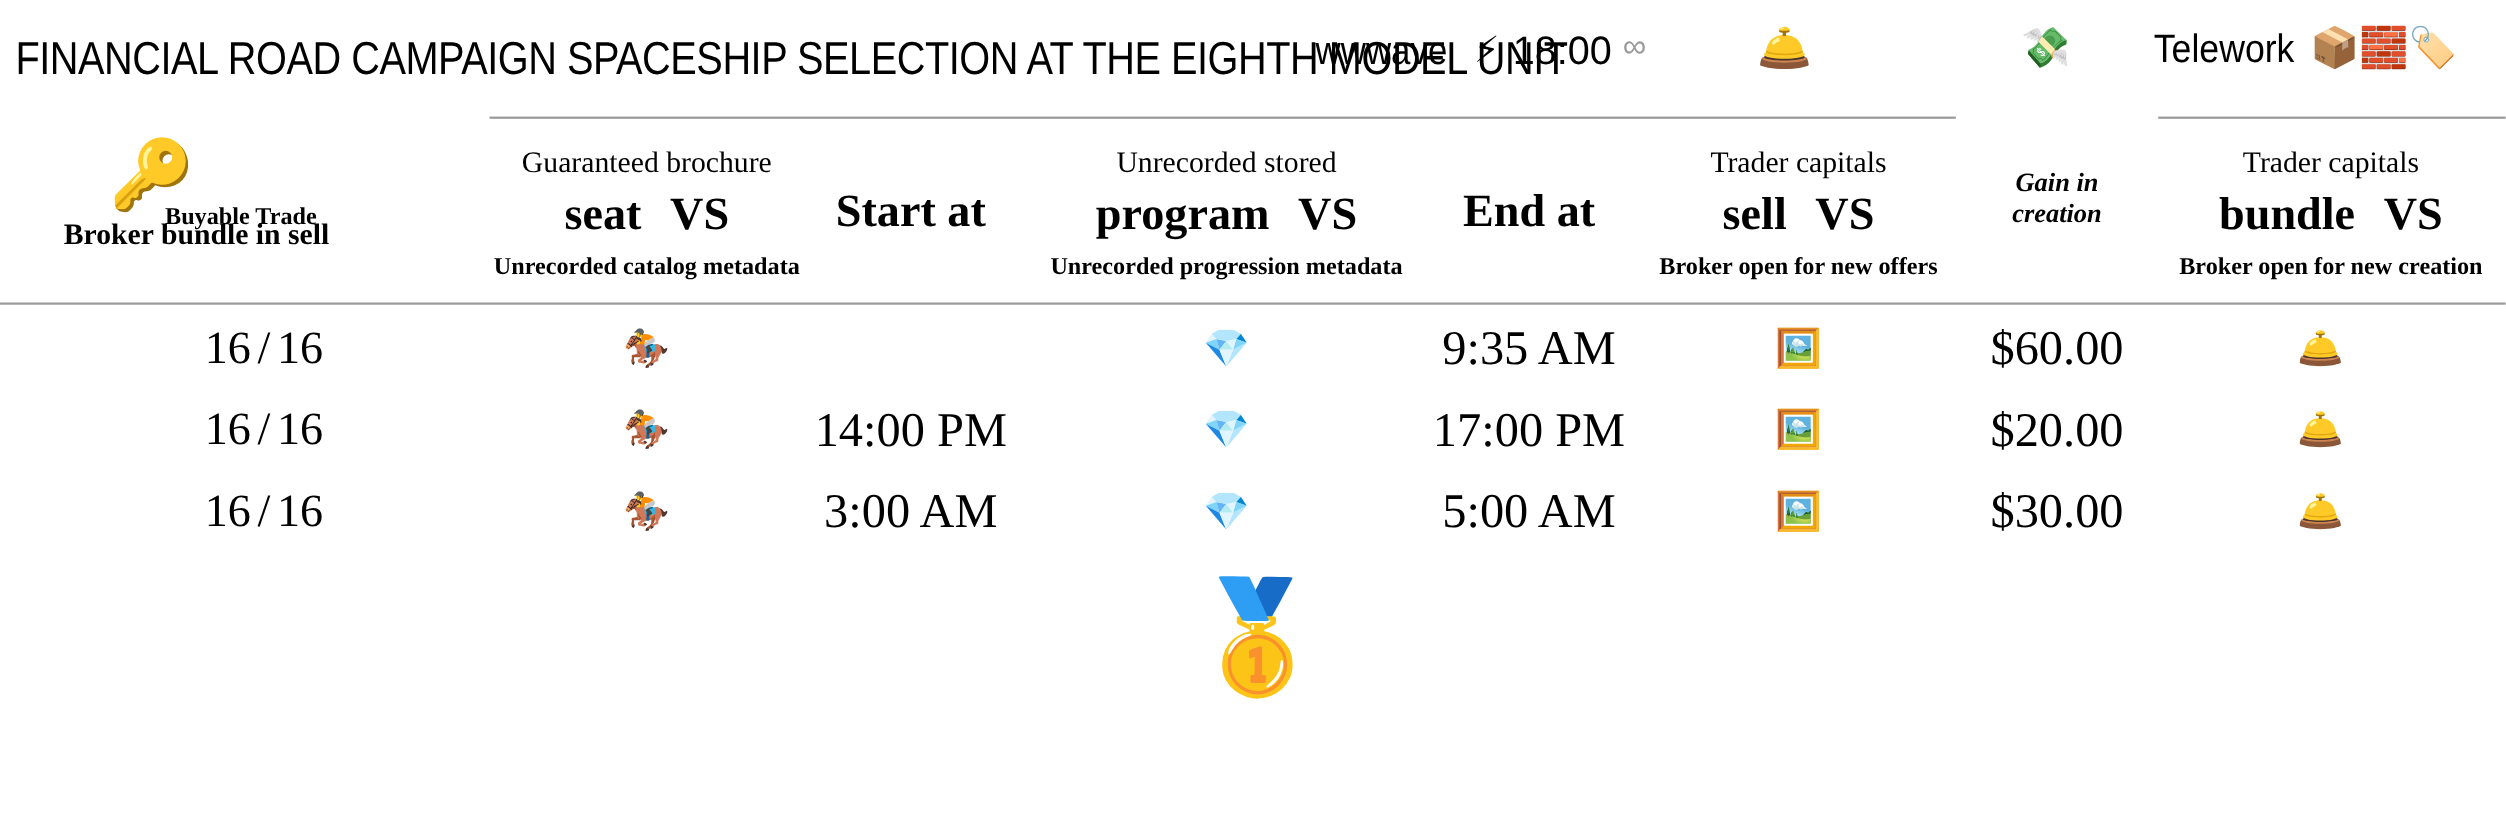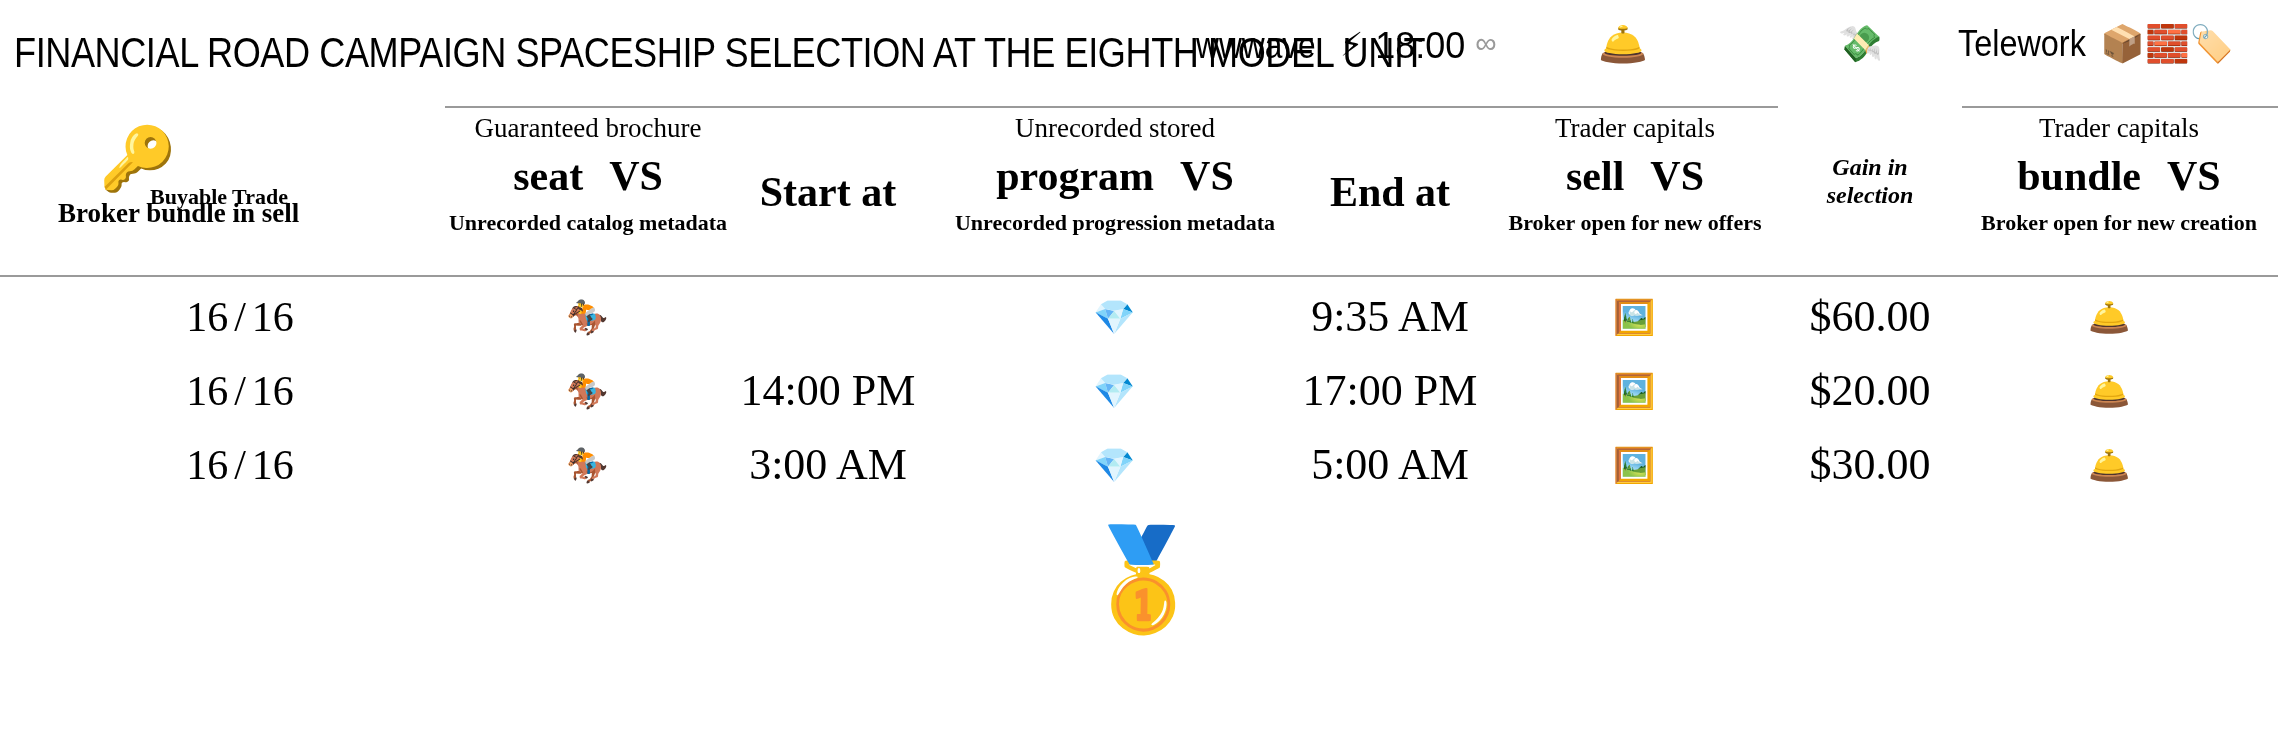--- a/index.html
+++ b/index.html
@@ -78,20 +78,21 @@
   .rule-top-b  { left: 1962px; top: 106px; width: 316px; }
   .rule-bottom { left: 0px;    top: 275px; width: 2278px; }
 
   
   .headzone { position: absolute; left: 0; top: 106px; width: 2278px; height: 169px; }
 
   .colhead {
     position: absolute;
     text-align: center;
     line-height: 1.06;
+    margin-top: 19px;
   }
   .grp-title {
     font-size: 27px;
     font-weight: 400;
     white-space: nowrap;
   }
   .grp-main {
     font-size: 42px;
     font-weight: 700;
     white-space: nowrap;
@@ -235,21 +236,21 @@
   <div class="plainhead" style="left:1250px; top:62px; width:280px;">End at</div>
 
   <div class="colhead" style="left:1490px; top:8px; width:290px;">
     <div class="grp-title">Trader capitals</div>
     <div class="grp-main"><span>sell</span><span class="vs">VS</span></div>
     <div class="grp-sub">Broker open for new offers</div>
   </div>
 
   <div class="smallhead" style="left:1790px; top:48px; width:160px;font-style:italic;">
     <div>Gain in</div>
-    <div>selection</div>
+    <div>creation</div>
   </div>
 
   <div class="colhead" style="left:1960px; top:8px; width:318px;">
     <div class="grp-title">Trader capitals</div>
     <div class="grp-main"><span>bundle</span><span class="vs">VS</span></div>
     <div class="grp-sub">Broker open for new creation</div>
   </div>
 </div>
 
 <div class="grid">

